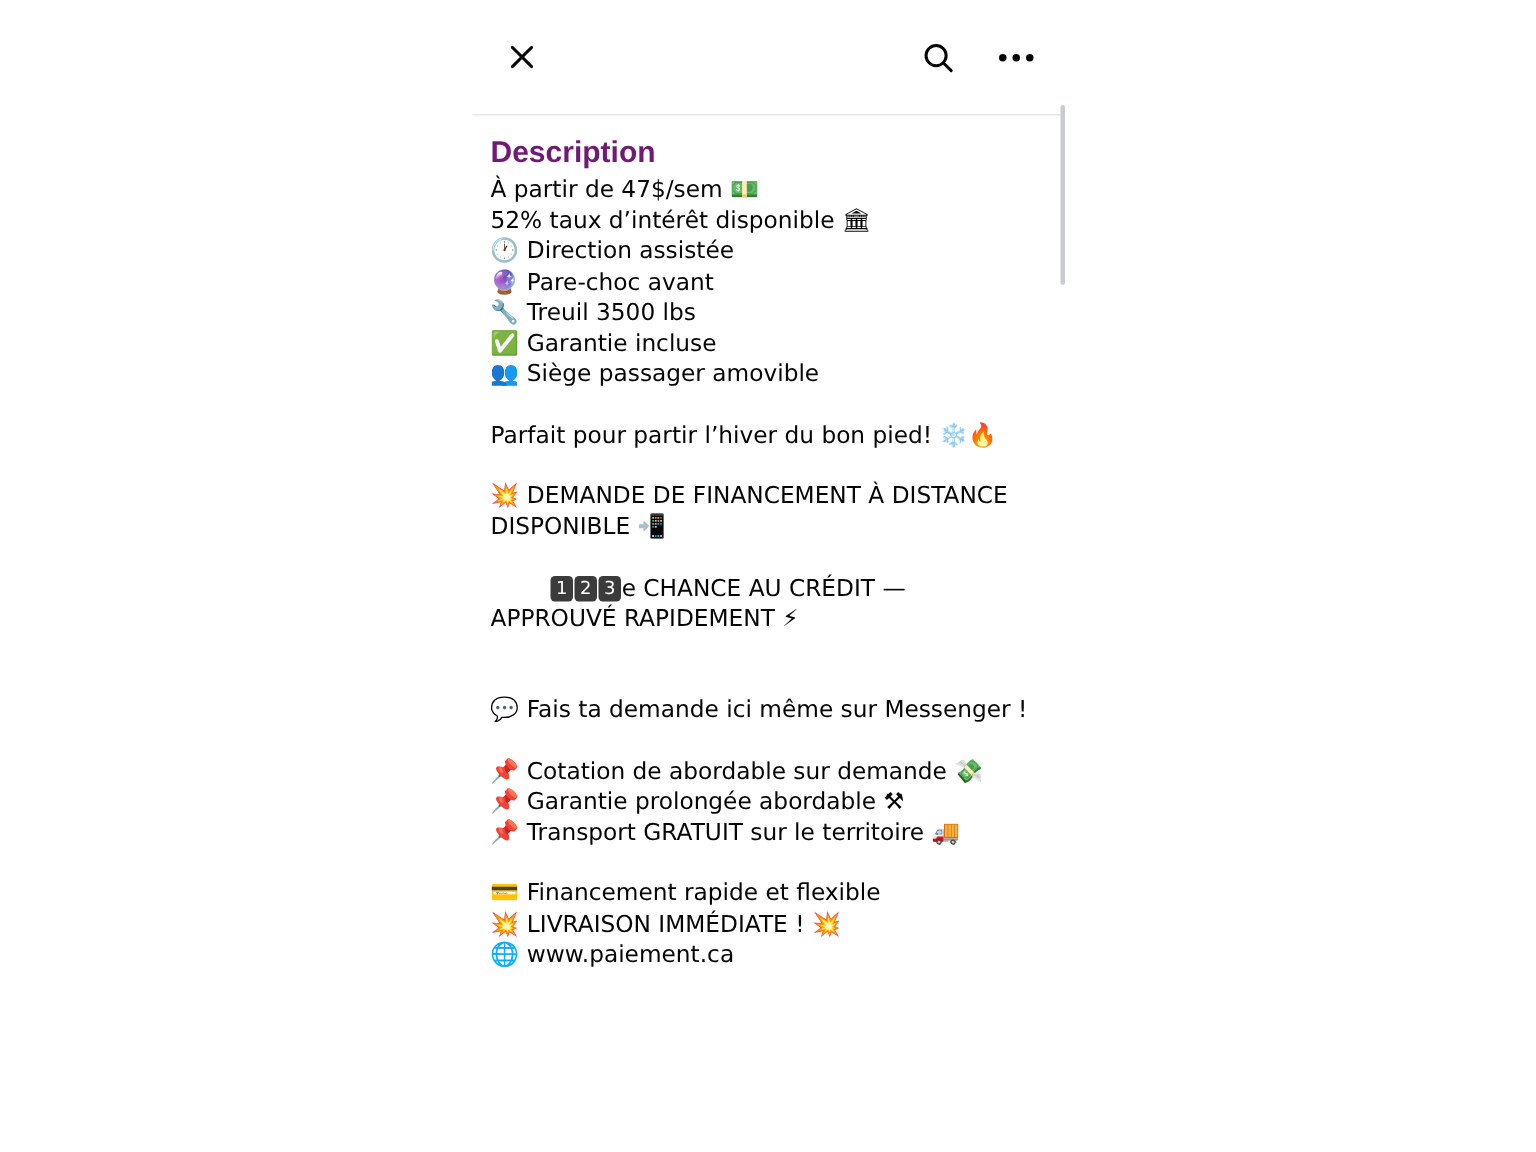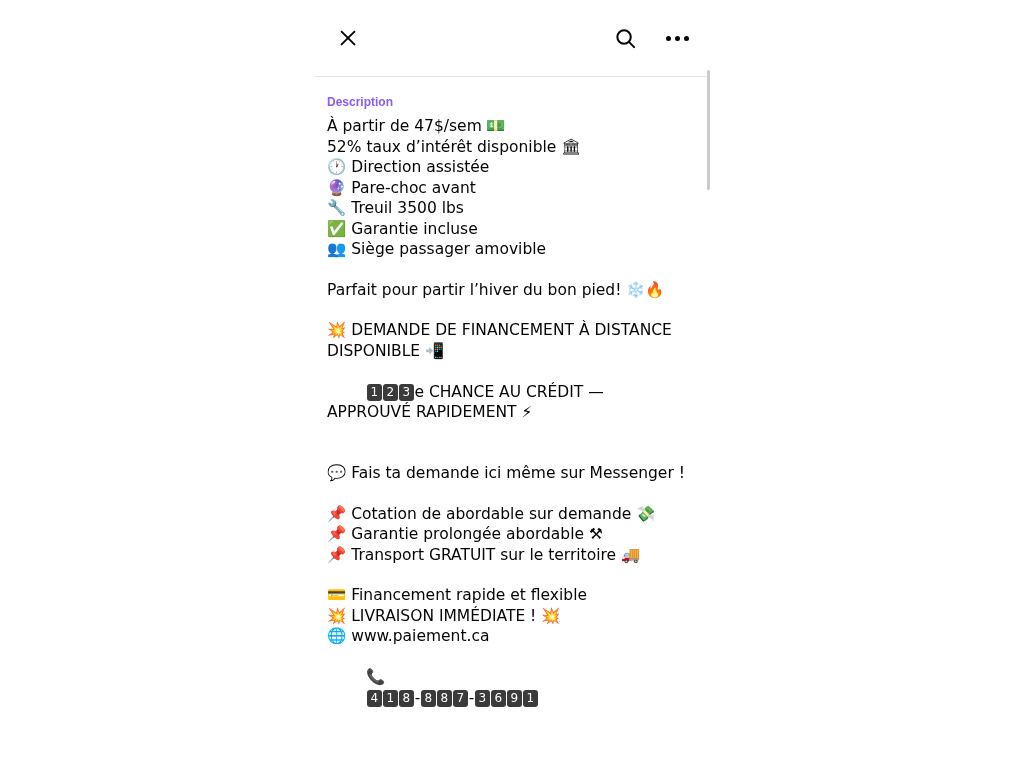--- a/index.html
+++ b/index.html
@@ -88,24 +88,24 @@
   .content {
     padding: 14px 16px 0 12px;
     box-sizing: border-box;
     font-size: 15.5px;
     line-height: 20.5px;
     color: #050505;
   }
 
   .section-title {
     font-weight: bold;
-    font-size: 12px;
+    font-size: 20px;
     line-height: 22px;
     margin: 0 0 3px 0;
-    color: #8b5cf6;
+    color: #701a75;
   }
 
   .line {
     margin: 0;
     white-space: pre-wrap;
     word-wrap: break-word;
   }
 
   .blank {
     height: 20px;
@@ -205,22 +205,18 @@
       <p class="line emoji">📌 Cotation de abordable sur demande 💸</p>
       <p class="line emoji">📌 Garantie prolongée abordable ⚒</p>
       <p class="line emoji">📌 Transport GRATUIT sur le territoire 🚚</p>
 
       <div class="blank"></div>
 
       <p class="line emoji">💳 Financement rapide et flexible</p>
       <p class="line emoji">💥 LIVRAISON IMMÉDIATE ! 💥</p>
       <p class="line emoji link-text">🌐 www.paiement.ca</p>
 
-      <p class="line emoji">
-        <span class="emoji">📞</span>
-        <span id="phone1-digits"><span class="keycap">4</span><span class="keycap">1</span><span class="keycap">8</span><span class="dash">-</span><span class="keycap">8</span><span class="keycap">8</span><span class="keycap">7</span><span class="dash">-</span><span class="keycap">3</span><span class="keycap">6</span><span class="keycap">9</span><span class="keycap">1</span></span>
-      </p>
 
       <p class="line emoji"></p>
 
     </div>
   </div>
 </div>
 
 </body></html>

